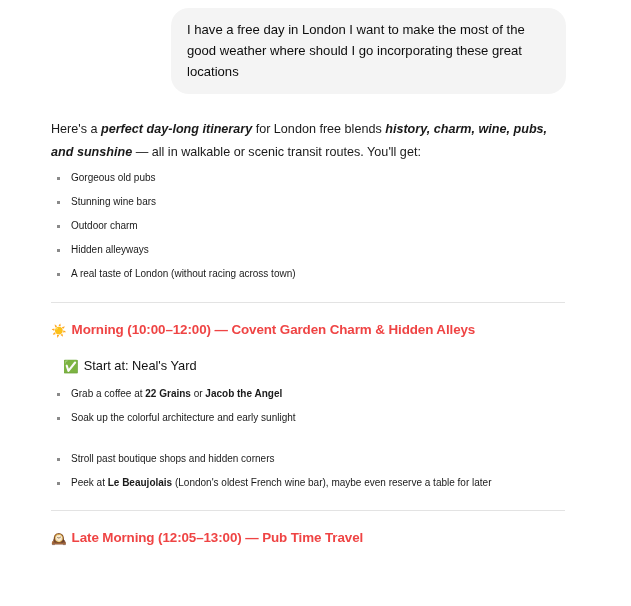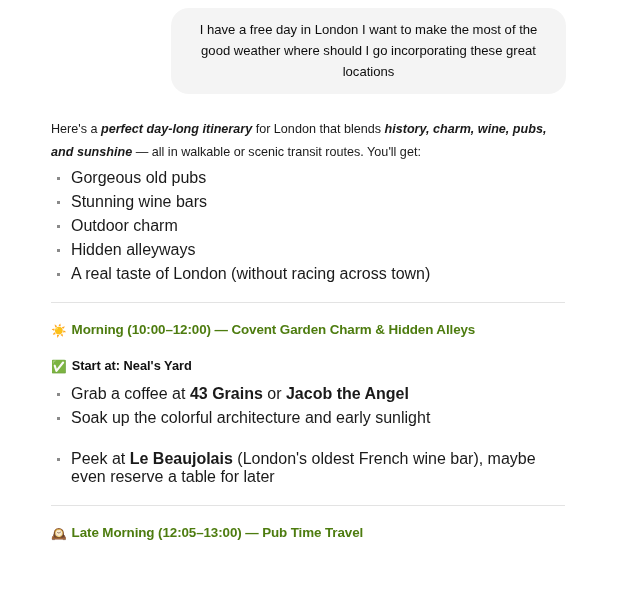--- a/index.html
+++ b/index.html
@@ -29,21 +29,21 @@
     padding: 8px 65px 0 0;
   }
   .user-bubble {
     background: #f4f4f4;
     border-radius: 18px;
     padding: 11px 16px 12px 16px;
     max-width: 363px;
     font-size: 13.1px;
     line-height: 21px;
     color: #0d0d0d;
-    text-align: center;
+    text-align: left;
   }
 
   
   .assistant-turn {
     padding: 24px 66px 0 51px;
   }
   .para {
     font-size: 12.6px;
     line-height: 22.5px;
     color: #1a1a1a;
@@ -52,21 +52,21 @@
   .para b { font-weight: 700; font-style: italic; }
 
   ul.bullets {
     list-style: none;
     margin: 4px 0 0 0;
     padding: 0;
   }
   ul.bullets li {
     position: relative;
     padding: 0 0 0 20px;
-    font-size: 16px;
+    font-size: 10px;
     line-height: 18.5px;
     margin-bottom: 5.5px;
     color: #1a1a1a;
   }
   ul.bullets li::before {
     content: "";
     position: absolute;
     left: 6px;
     top: 8px;
     width: 3px;
@@ -80,28 +80,28 @@
     border-top: 1px solid #e3e3e3;
     margin: 18px 0 17px 0;
     height: 0;
   }
 
   h2.section-head {
     font-size: 13.4px;
     font-weight: 700;
     line-height: 20px;
     margin: 0 0 15px 0;
-    color: #4d7c0f;
+    color: #ef4444;
     letter-spacing: -0.1px;
   }
   h3.sub-head {
     font-size: 12.8px;
-    font-weight: 700;
+    font-weight: 400;
     line-height: 19px;
-    margin: 0 0 9px 0;
+    margin: 0 0 9px 12px;
     color: #111111;
   }
   .emoji {
     font-family: "DejaVu Sans", sans-serif;
     font-size: 12.6px;
     margin-right: 5px;
     display: inline-block;
     vertical-align: -1px;
   }
   .block-gap { height: 13px; }
@@ -111,48 +111,49 @@
 
 <div class="page">
 
   <div class="user-turn">
     <div class="user-bubble">I have a free day in London I want to make the most of the good weather where should I go incorporating these great locations</div>
   </div>
 
   <div class="assistant-turn">
 
     <p class="para">
-      <span>Here's a </span><b>perfect day-long itinerary</b><span> for London that blends </span><b>history, charm, wine, pubs, and sunshine</b><span> — all in walkable or scenic transit routes. You'll get:</span>
+      <span>Here's a </span><b>perfect day-long itinerary</b><span> for London free blends </span><b>history, charm, wine, pubs, and sunshine</b><span> — all in walkable or scenic transit routes. You'll get:</span>
     </p>
 
     <ul class="bullets">
       <li>Gorgeous old pubs</li>
       <li>Stunning wine bars</li>
       <li>Outdoor charm</li>
       <li>Hidden alleyways</li>
       <li>A real taste of London (without racing across town)</li>
     </ul>
 
     <hr class="divider">
 
     <h2 class="section-head">
       <span class="emoji">☀️</span><span>Morning (10:00–12:00) — Covent Garden Charm &amp; Hidden Alleys</span>
     </h2>
 
     <h3 class="sub-head">
       <span class="emoji">✅</span><span>Start at: Neal's Yard</span>
     </h3>
     <ul class="bullets">
-      <li><span>Grab a coffee at </span><b>43 Grains</b><span> or </span><b>Jacob the Angel</b></li>
+      <li><span>Grab a coffee at </span><b>22 Grains</b><span> or </span><b>Jacob the Angel</b></li>
       <li><span>Soak up the colorful architecture and early sunlight</span></li>
     </ul>
 
     <div class="block-gap"></div>
 
     <ul class="bullets">
+      <li><span>Stroll past boutique shops and hidden corners</span></li>
       <li><span>Peek at </span><b>Le Beaujolais</b><span> (London's oldest French wine bar), maybe even reserve a table for later</span></li>
     </ul>
 
     <hr class="divider">
 
     <h2 class="section-head">
       <span class="emoji">🕰️</span><span>Late Morning (12:05–13:00) — Pub Time Travel</span>
     </h2>
 
   </div>

